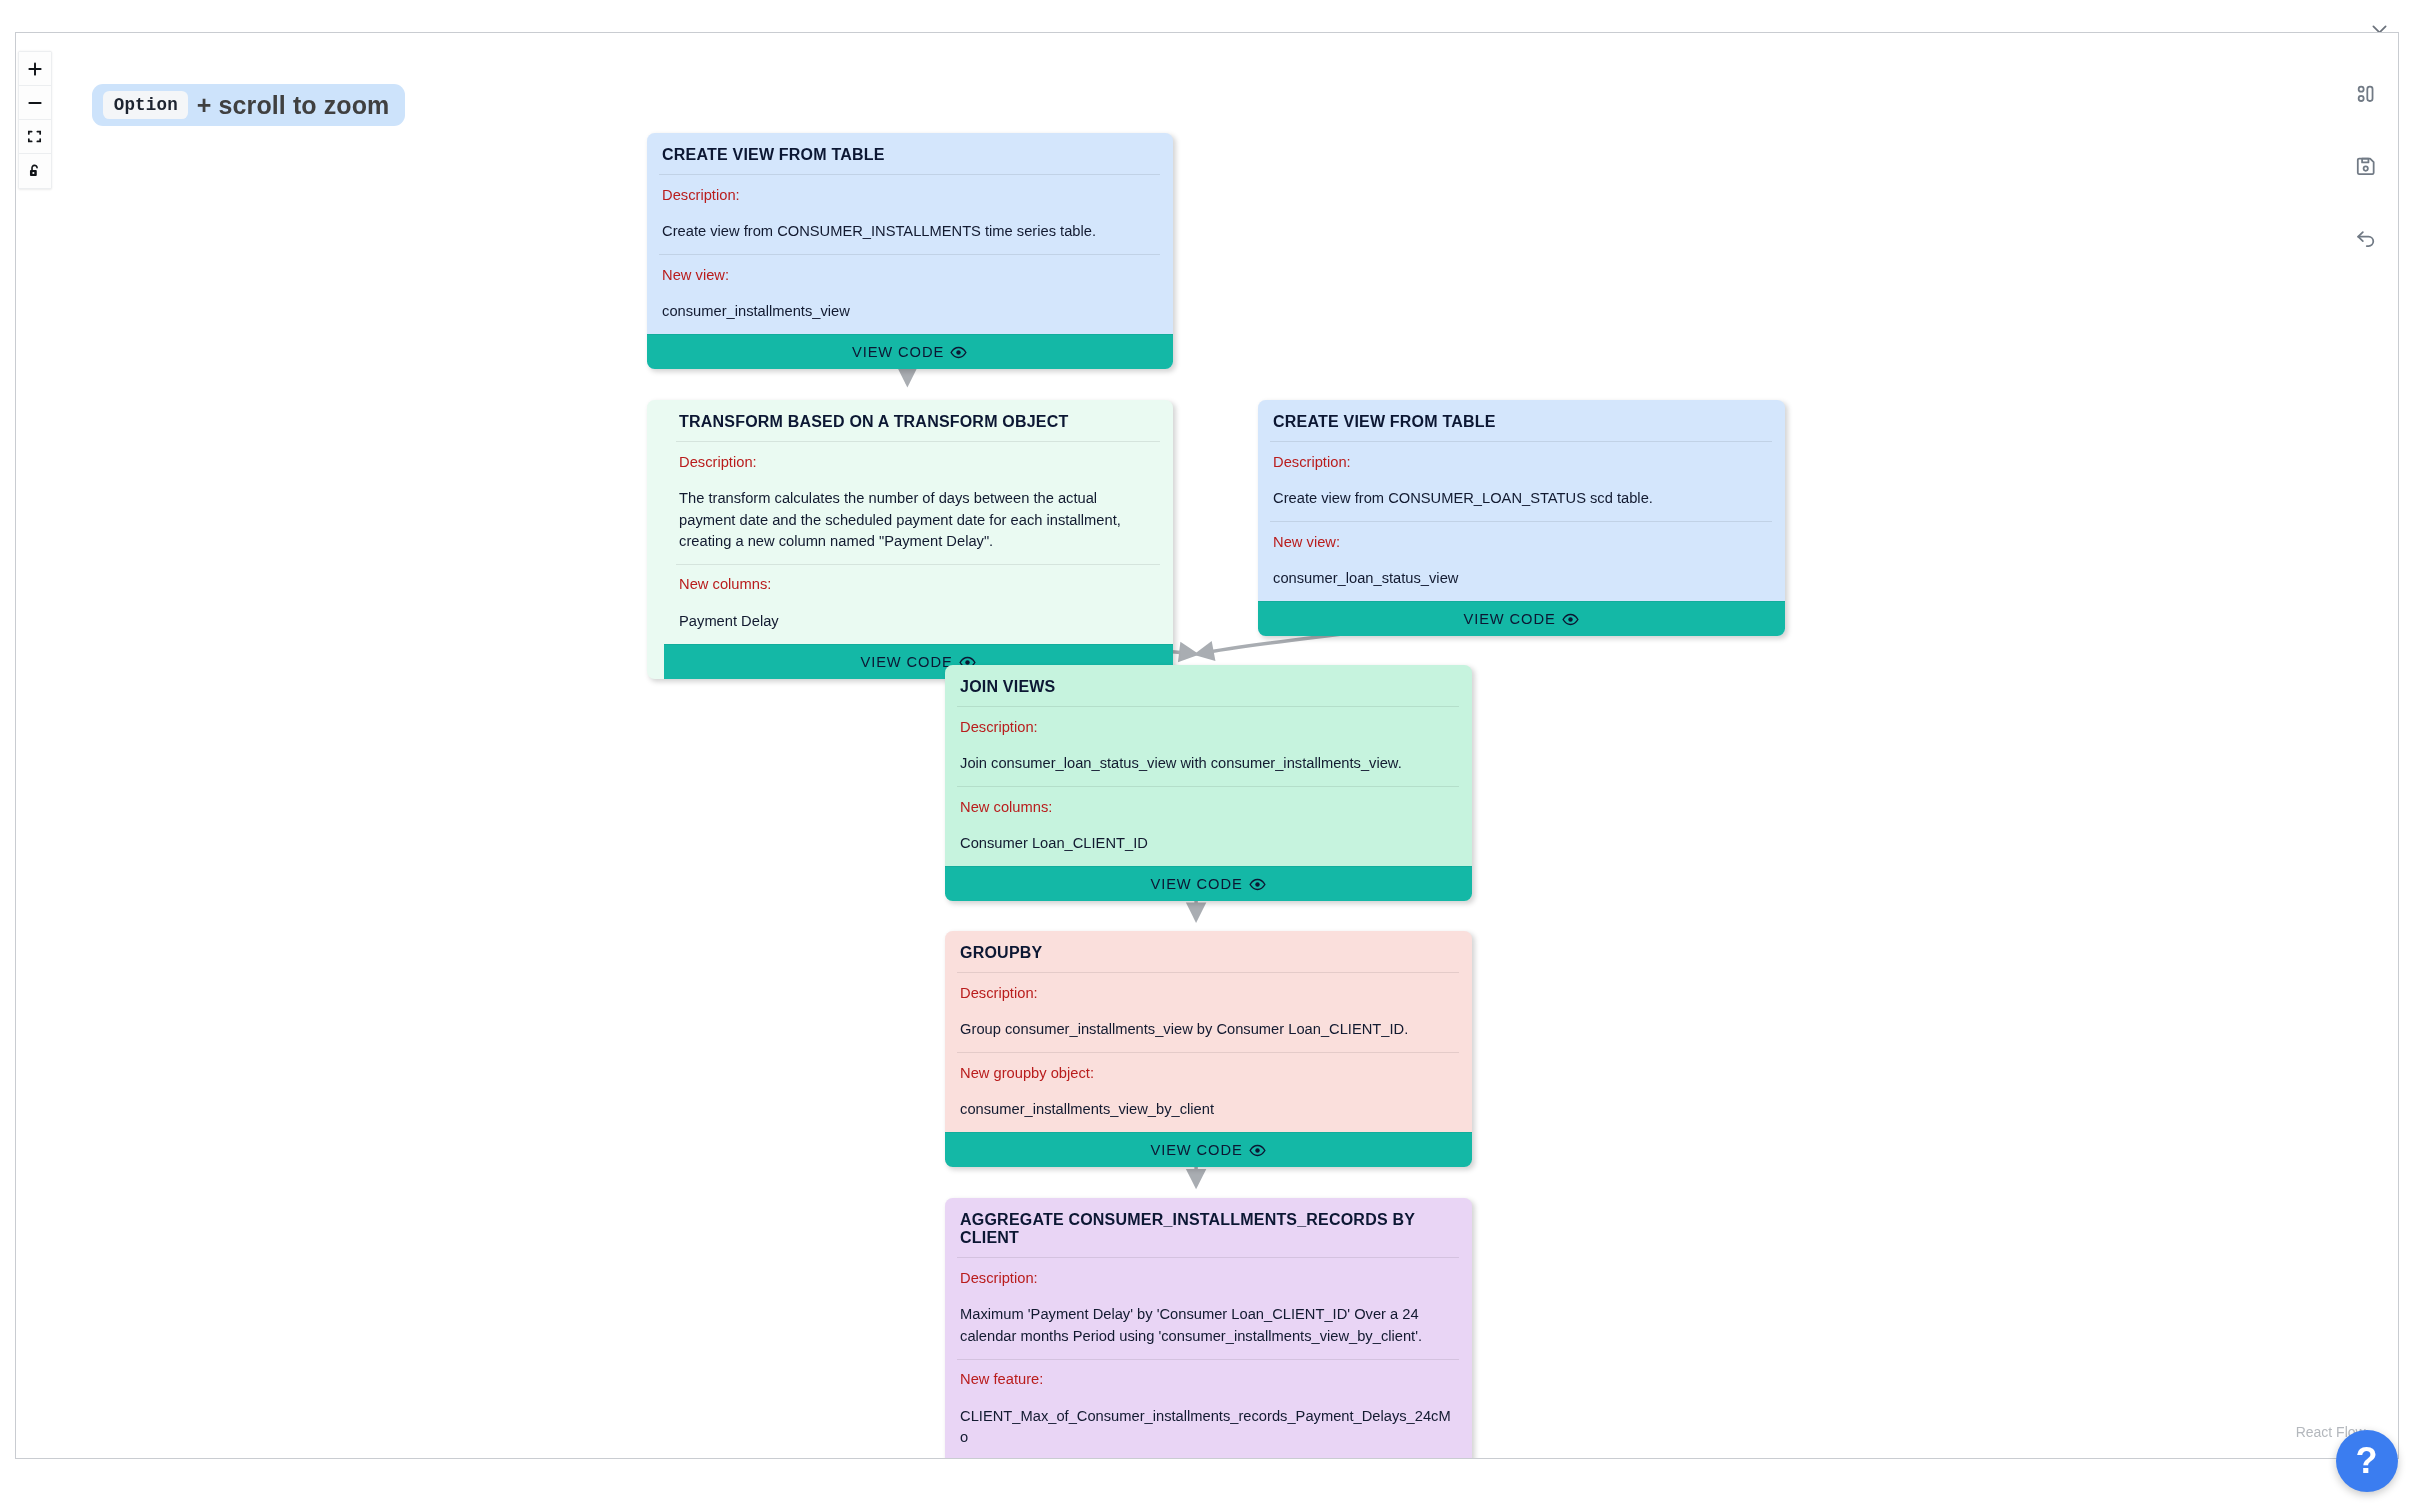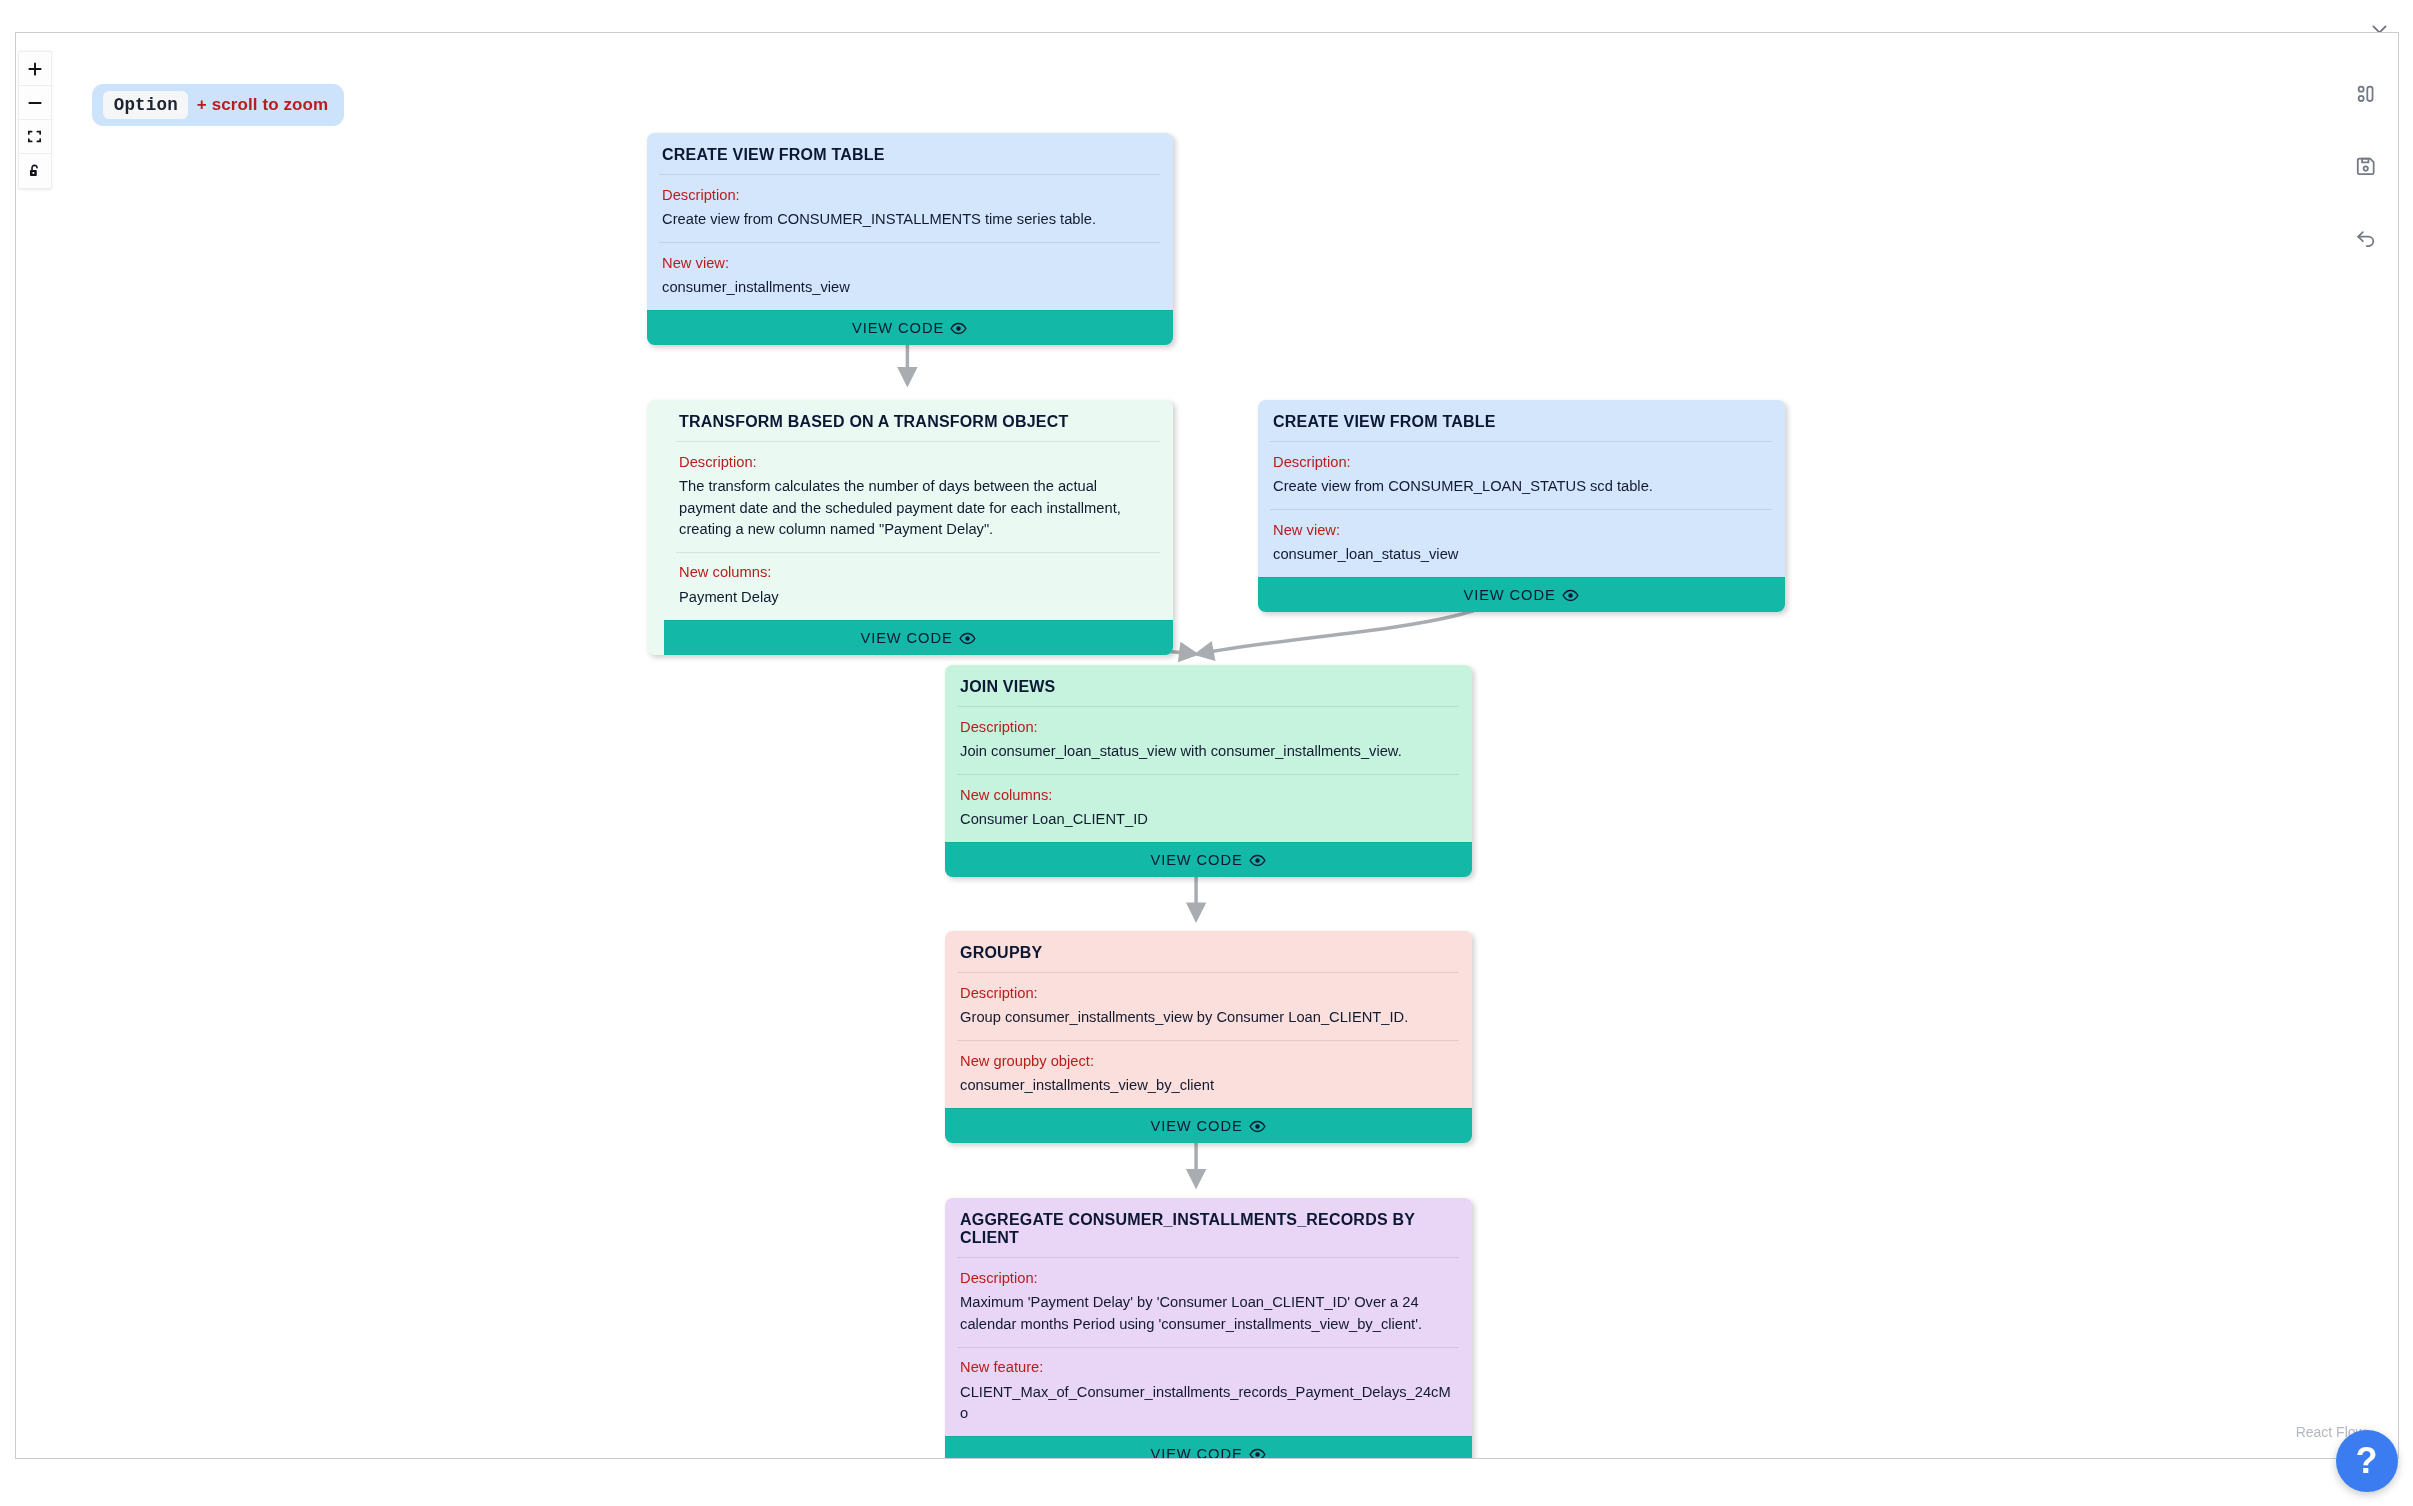--- a/index.html
+++ b/index.html
@@ -81,23 +81,23 @@
     background: #f4f6f8;
     border-radius: 6.3px;
     padding: 3.5px 10.5px 4.2px;
     font-family: "Liberation Mono", monospace;
     font-size: 17.5px;
     font-weight: 700;
     color: #1d2430;
     letter-spacing: 0.2px;
   }
   .zoom-hint-text {
-    font-size: 17px;
+    font-size: 25px;
     font-weight: 700;
-    color: #b91c1c;
+    color: #404040;
     letter-spacing: 0.1px;
   }
 
   
   .side-toolbar {
     position: absolute;
     right: 29px; top: 76px;
     display: flex; flex-direction: column;
     align-items: center;
     gap: 36px;
@@ -152,21 +152,21 @@
     font-weight: 400;
     color: #b91c1c;
     line-height: 1.42;
   }
   .node-value {
     font-size: 14.7px;
     font-weight: 400;
     color: #121a30;
     line-height: 1.46;
     word-break: break-word;
-    margin-top: 4px;
+    margin-top: 16px;
   }
   .node-footer {
     background: #14b8a6;
     border-top: 0.7px solid rgba(0,0,0,0.06);
     height: 35px;
     display: flex; align-items: center; justify-content: center;
     gap: 6.3px;
     cursor: pointer;
   }
   .footer-text {

